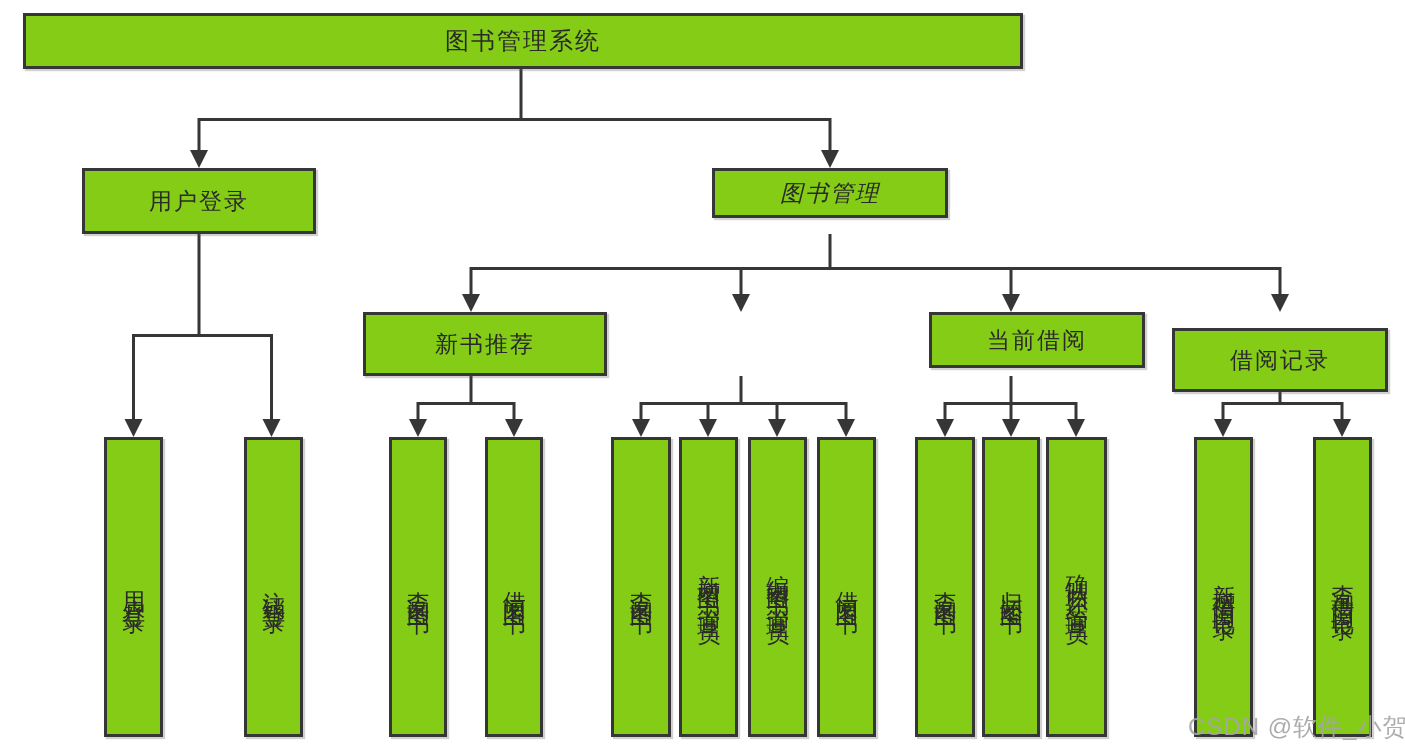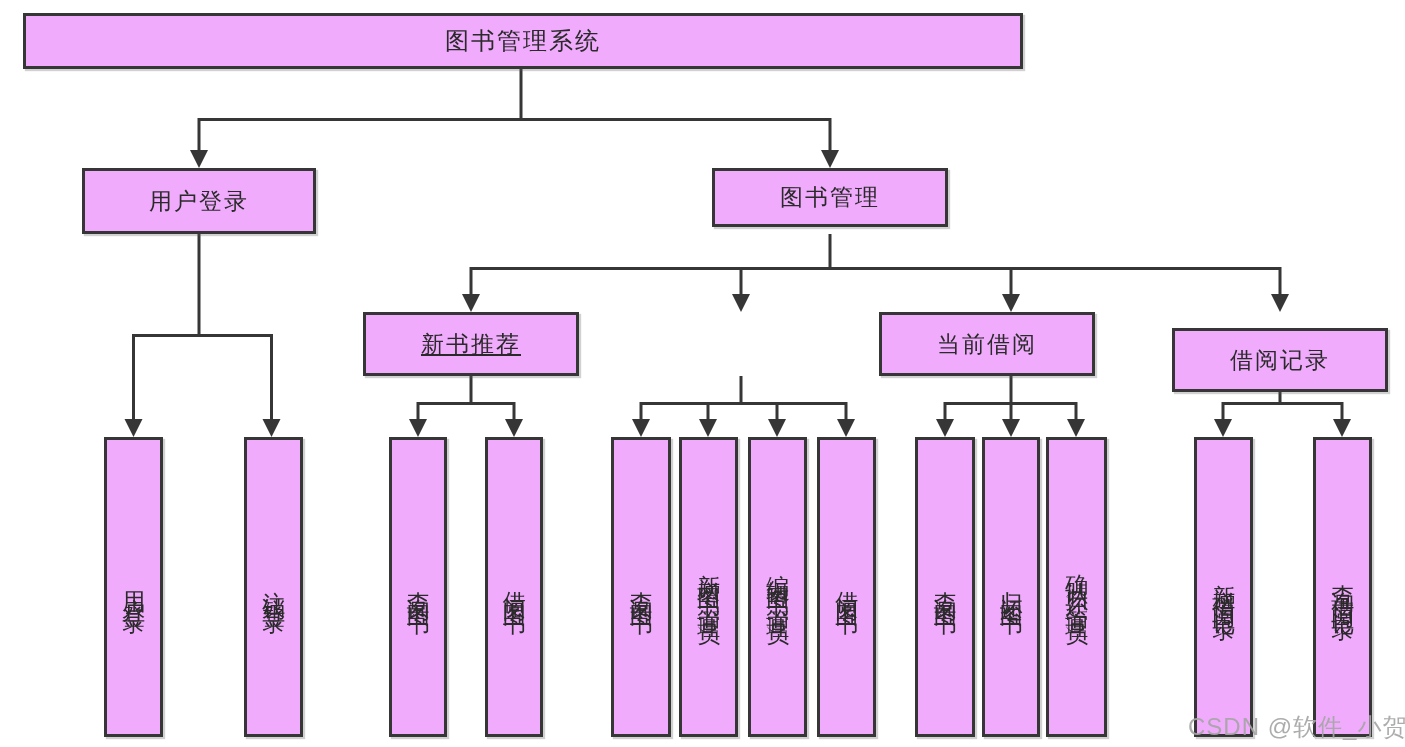--- a/index.html
+++ b/index.html
@@ -15,21 +15,21 @@
     background:var(--bg);
     overflow:hidden;
     font-family:"Liberation Sans","DejaVu Sans",sans-serif;
   }
   .connectors{position:absolute;left:0;top:0;pointer-events:none;}
   .connectors .lines{fill:none;stroke:var(--line);stroke-width:3;}
   .connectors .arrows{fill:var(--line);stroke:none;}
   .node{
     position:absolute;box-sizing:border-box;
     border:3px solid var(--line);
-    background:#f0abfc;
+    background:#84cc16;
     display:flex;align-items:center;justify-content:center;
     color:var(--text);
     font-size:23px;
     box-shadow:2px 2px 1px rgba(90,90,90,.28);
     z-index:2;
   }
   .node.h{letter-spacing:2px;white-space:nowrap;}
   .node.title{font-size:24px;}
   .node.v{
     writing-mode:vertical-lr;
@@ -91,24 +91,24 @@
       M1002 419 h18 L1011 437 Z
       M1067 419 h18 L1076 437 Z
       M1214 419 h18 L1223 437 Z
       M1333 419 h18 L1342 437 Z
     "></path>
   </svg>
 
   <div class="node h title" style="left:23px;top:13px;width:1000px;height:56px;">图书管理系统</div>
 
   <div class="node h" style="left:82px;top:168px;width:234px;height:66px;">用户登录</div>
-  <div class="node h" style="left:712px;top:168px;width:236px;height:59px;">图书管理</div>
+  <div class="node h" style="left:712px;top:168px;width:236px;height:50px;font-style:italic;">图书管理</div>
 
-  <div class="node h" style="left:363px;top:312px;width:216px;height:64px;text-decoration:underline;">新书推荐</div>
-  <div class="node h" style="left:879px;top:312px;width:216px;height:64px;">当前借阅</div>
+  <div class="node h" style="left:363px;top:312px;width:244px;height:64px;">新书推荐</div>
+  <div class="node h" style="left:929px;top:312px;width:216px;height:56px;">当前借阅</div>
   <div class="node h" style="left:1172px;top:328px;width:216px;height:64px;">借阅记录</div>
 
   <div class="node v" style="left:104px;top:437px;width:59px;height:300px;">用户登录</div>
   <div class="node v" style="left:244px;top:437px;width:59px;height:300px;">注销登录</div>
 
   <div class="node v" style="left:389px;top:437px;width:58px;height:300px;">查询图书</div>
   <div class="node v" style="left:485px;top:437px;width:58px;height:300px;">借阅图书</div>
 
   <div class="node v" style="left:611px;top:437px;width:60px;height:300px;">查询图书</div>
   <div class="node v" style="left:679px;top:437px;width:59px;height:300px;">新增图书（管理员）</div>

